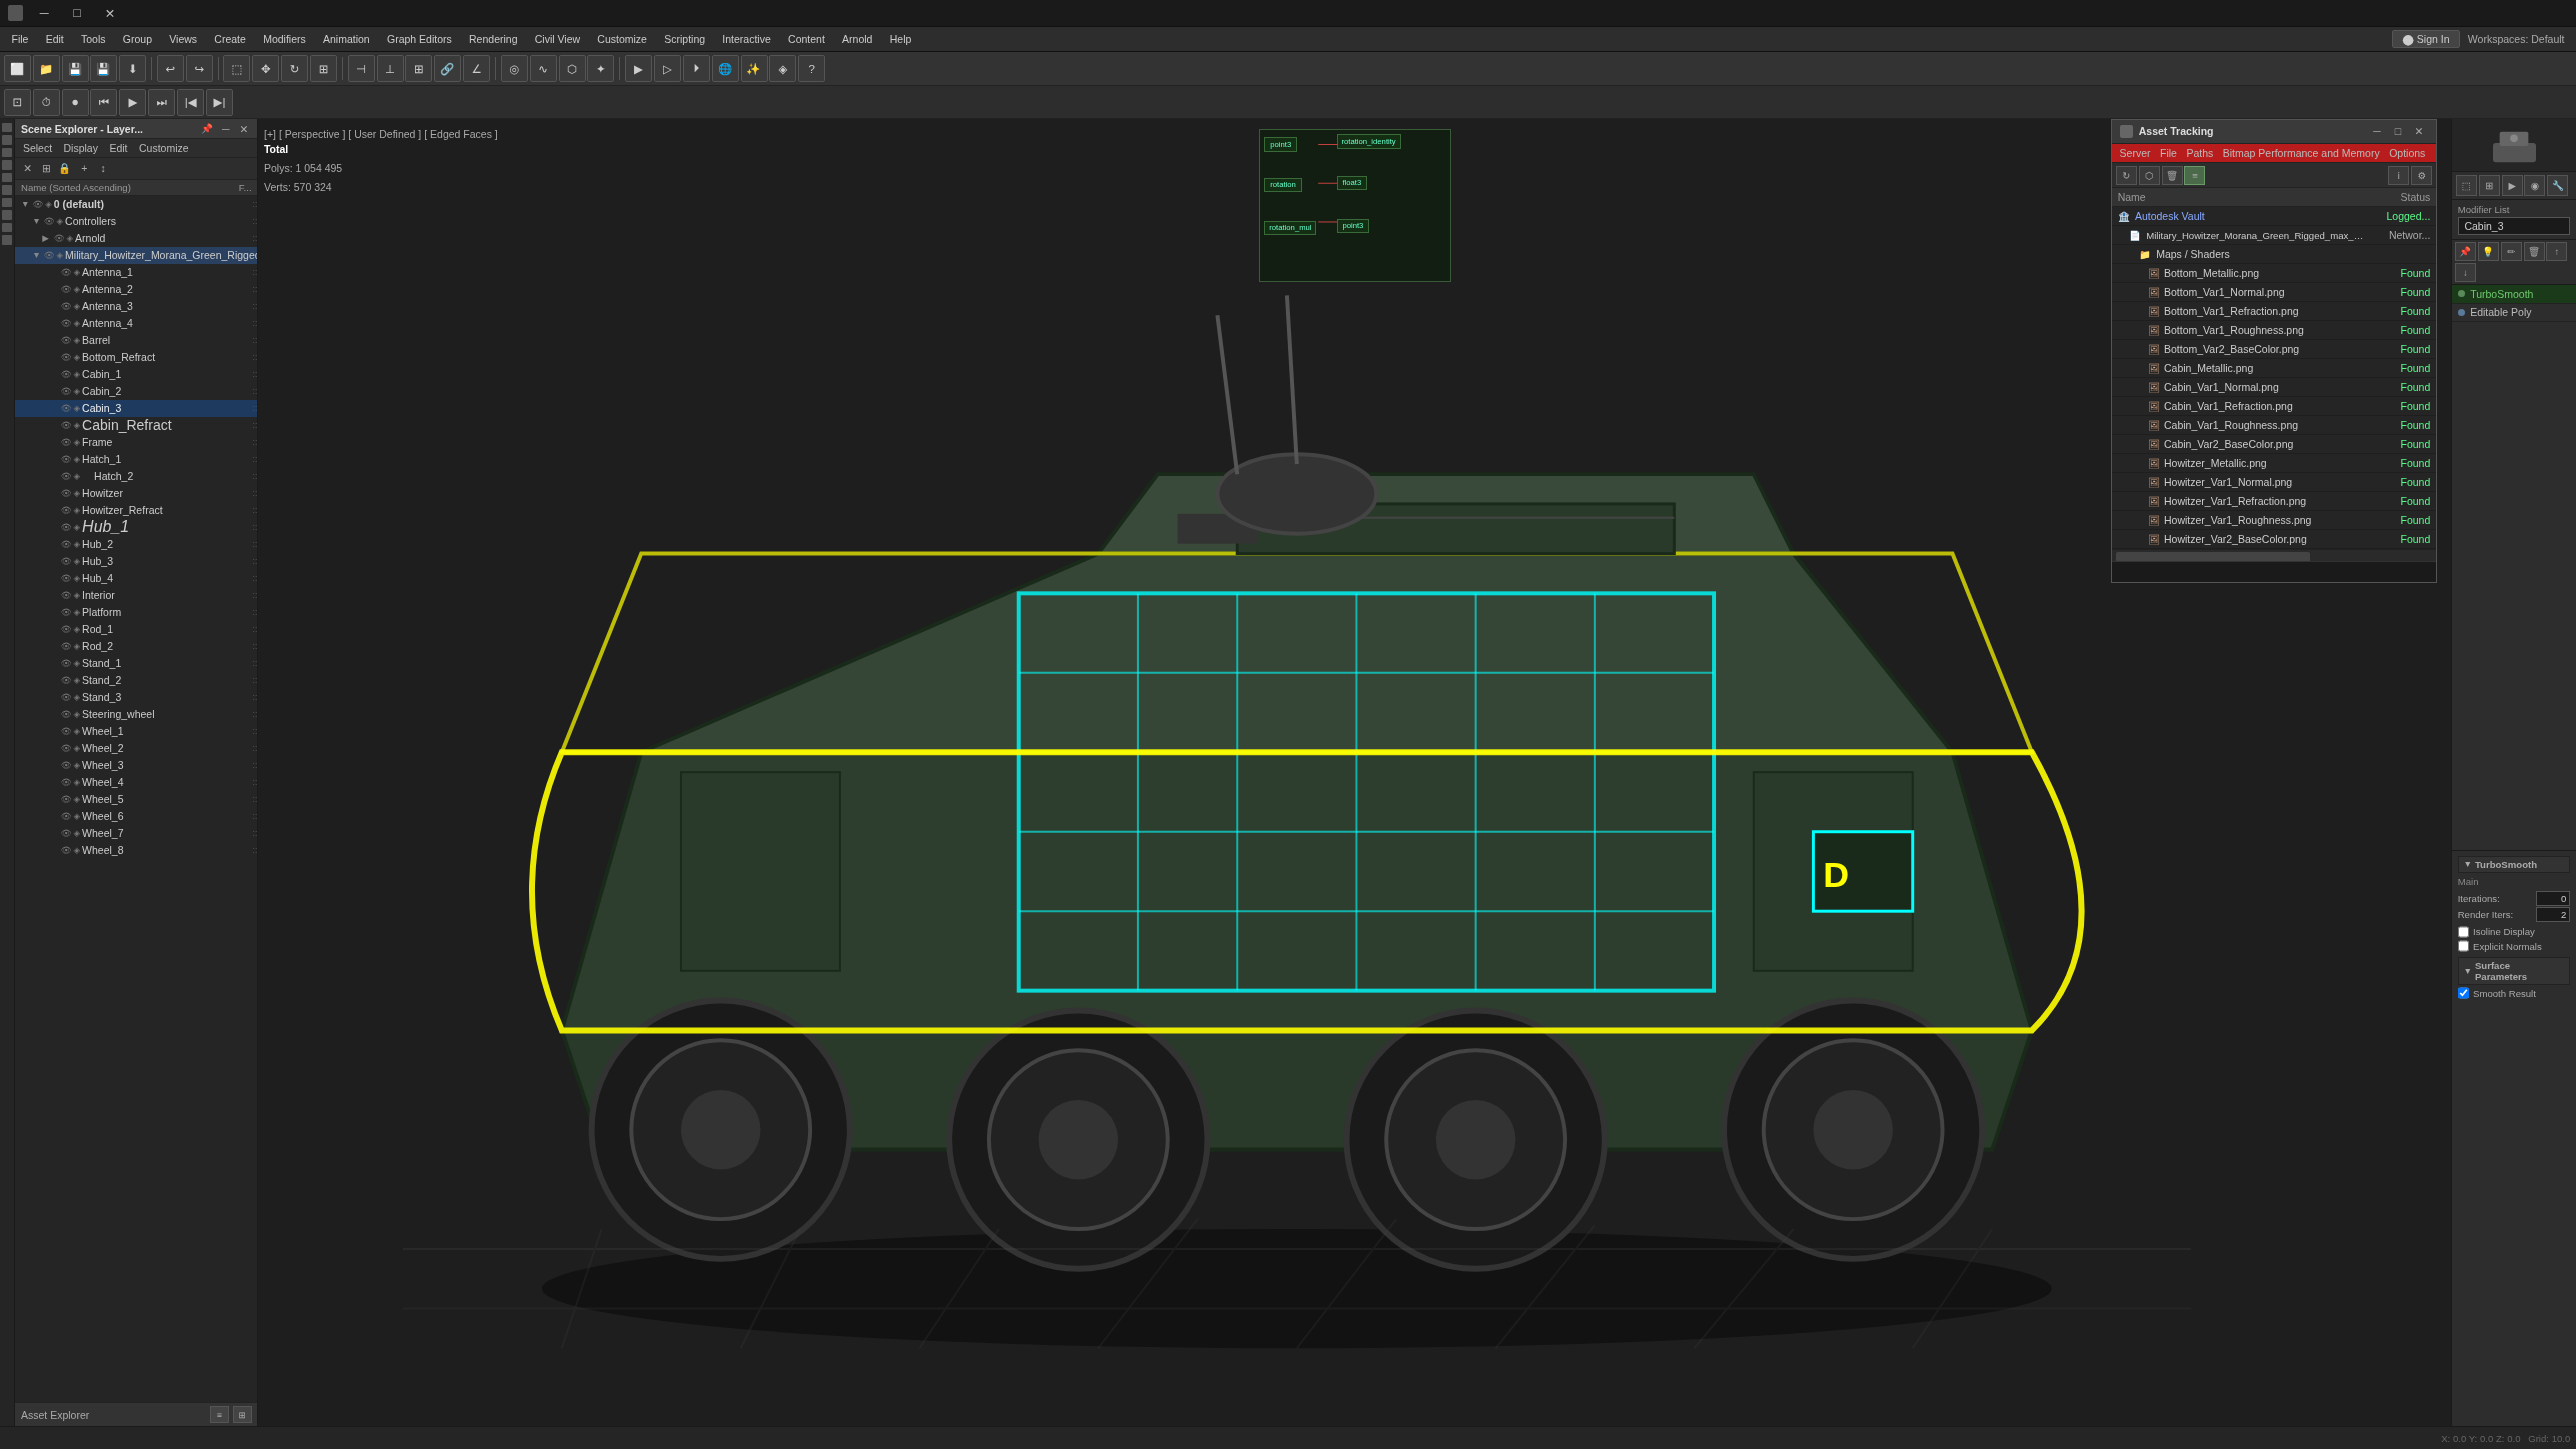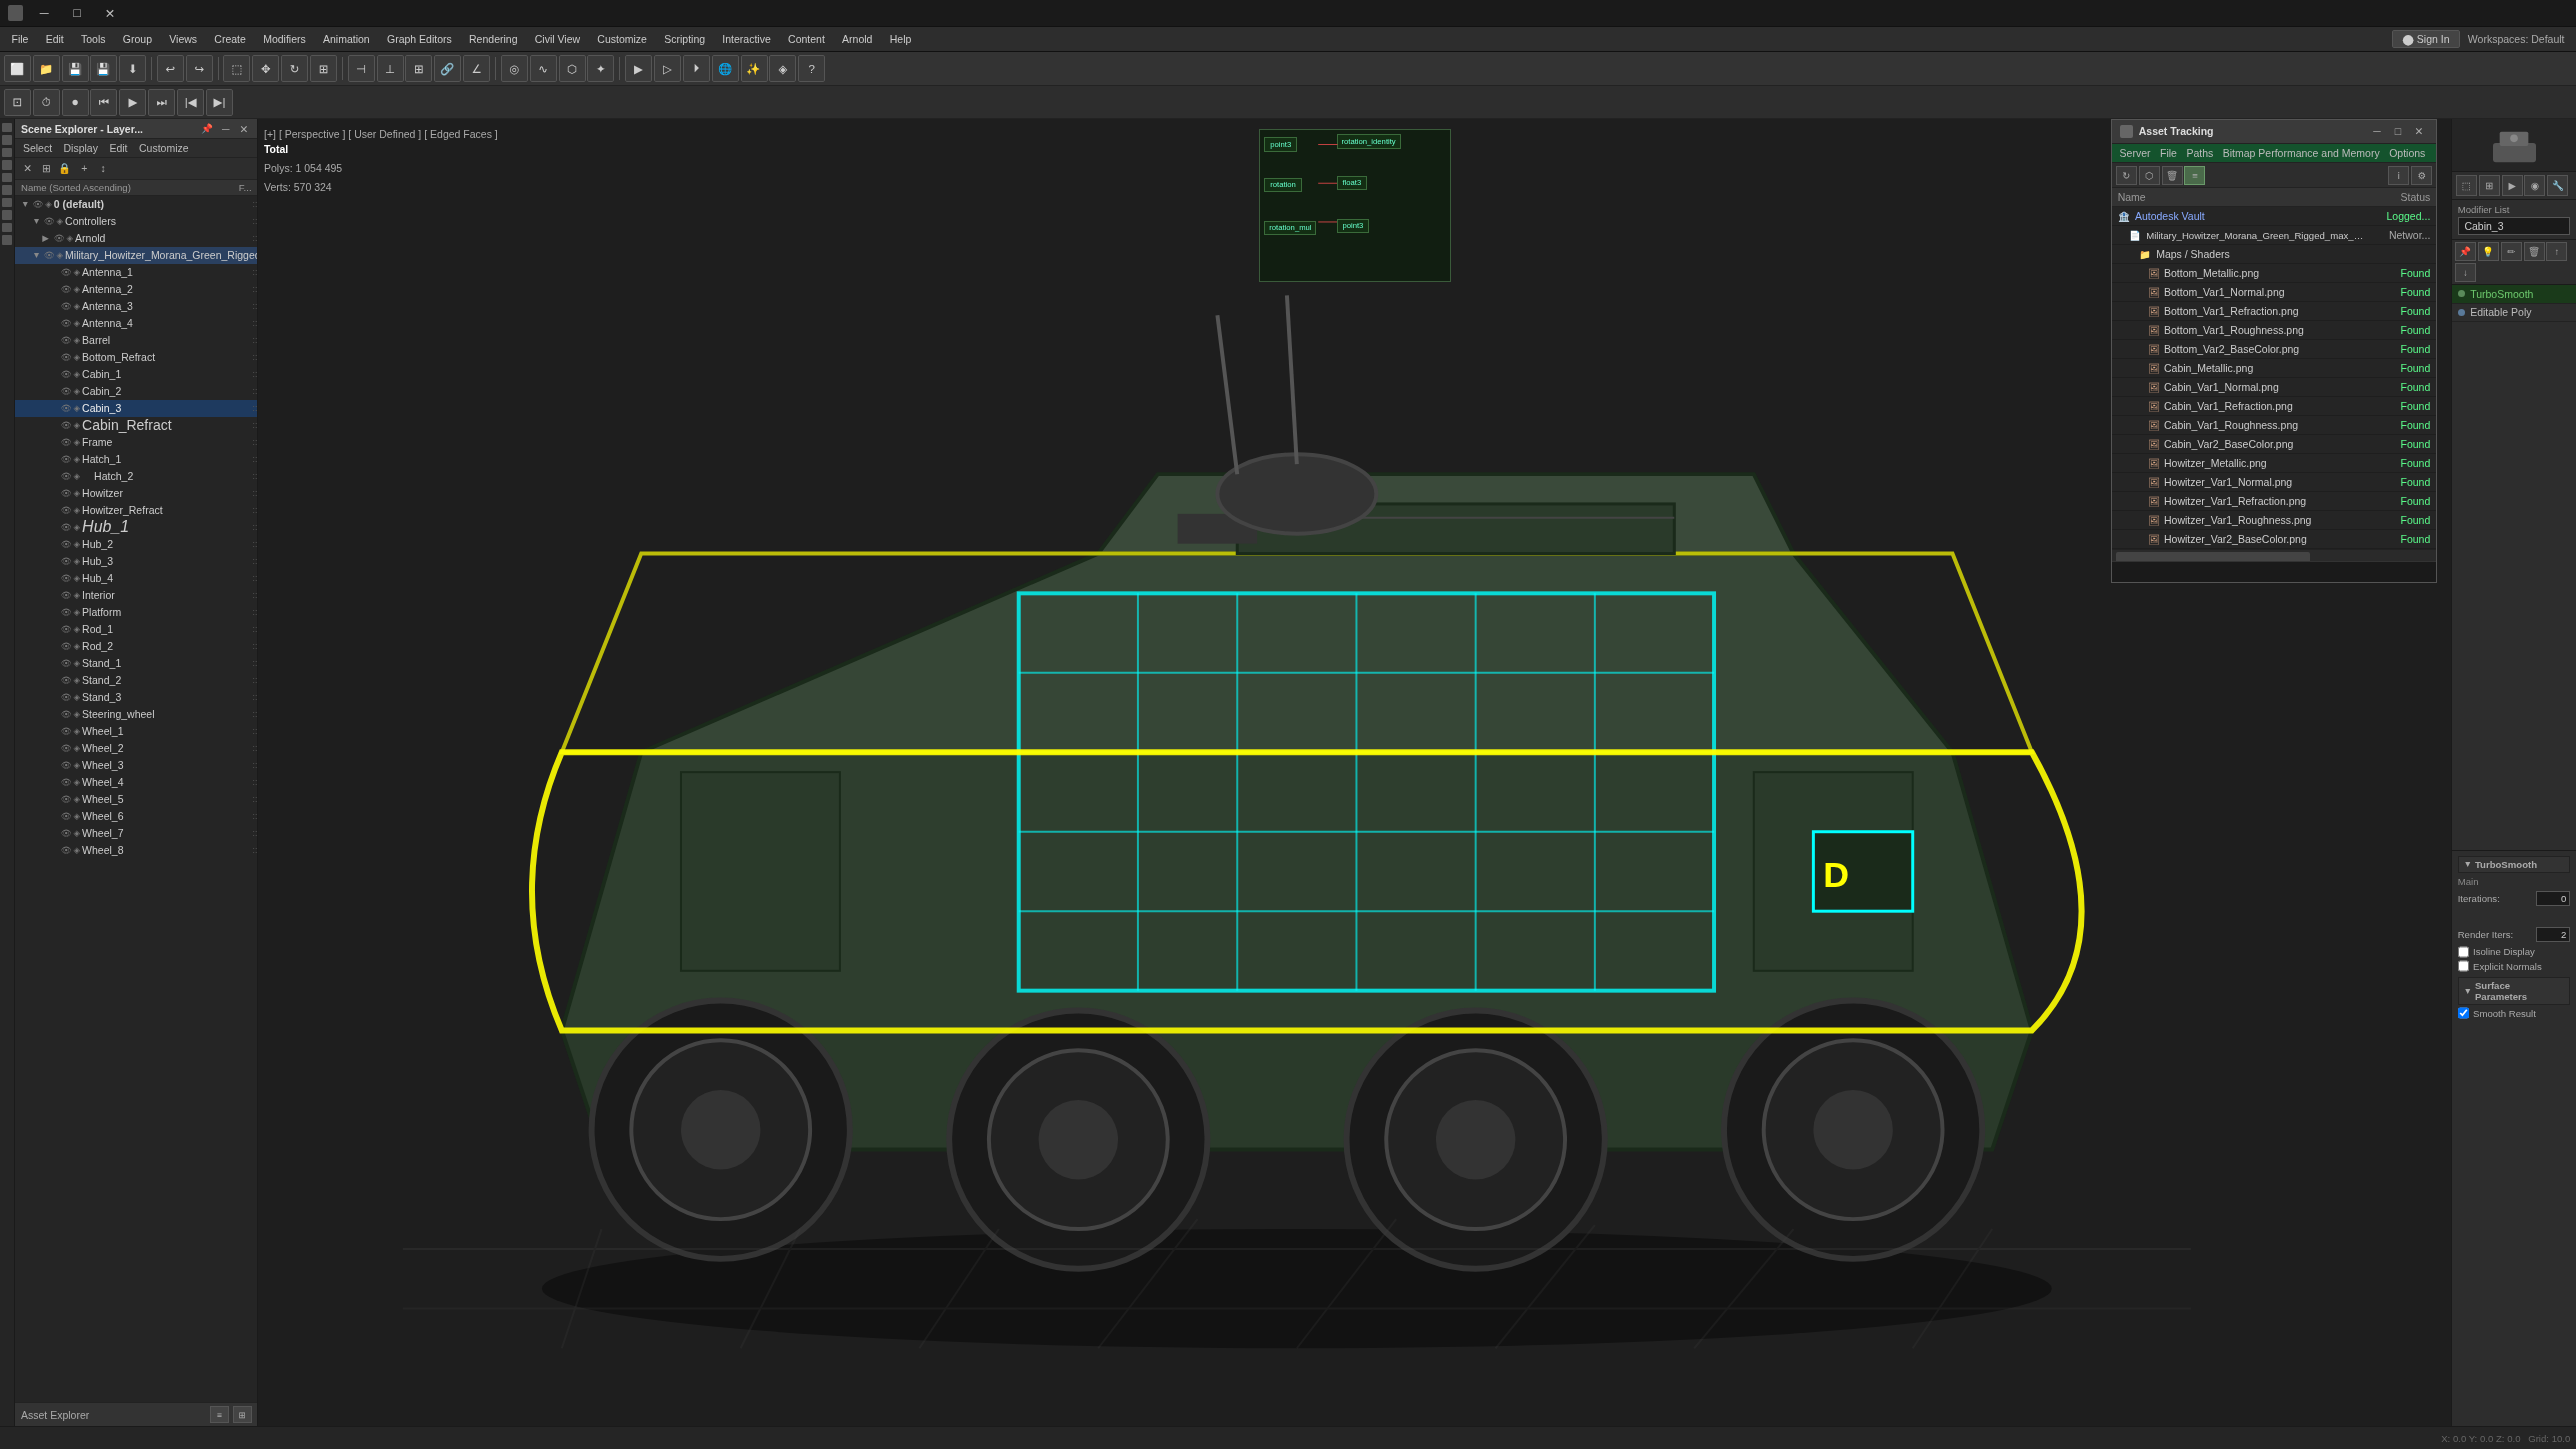--- a/index.html
+++ b/index.html
@@ -1066,21 +1066,21 @@
     </div>
 
     <div style="padding:4.8px 5.7px;border-top:1px solid #1a1a1a;flex:1;overflow-y:auto;">
 
       <div style="background:#333;padding:1.9px 4.8px;font-size:9.6px;color:#aaa;font-weight:bold;border:1px solid #222;cursor:pointer;display:flex;align-items:center;gap:2.9px;margin-bottom:3.8px;">
         <span style="font-size:8.6px;">▼</span>
         <span>TurboSmooth</span>
       </div>
       <div style="font-size:9.6px;color:#888;margin-bottom:3.8px;">Main</div>
 
-      <div style="display:flex;align-items:center;justify-content:space-between;margin-bottom:21px;">
+      <div style="display:flex;align-items:center;justify-content:space-between;margin-bottom:1px;">
         <span style="font-size:9.6px;color:#aaa;">Iterations:</span>
         <input class="param-input" style="width: 34px; background: rgb(26, 26, 26); border: 1px solid rgb(85, 85, 85); color: rgb(204, 204, 204); font-size: 9.6px; padding: 1px 2.9px; text-align: right;" type="text" value="0">
       </div>
 
       <div style="display:flex;align-items:center;justify-content:space-between;margin-bottom:3.8px;">
         <span style="font-size:9.6px;color:#aaa;">Render Iters:</span>
         <input class="param-input" style="width: 34px; background: rgb(26, 26, 26); border: 1px solid rgb(85, 85, 85); color: rgb(204, 204, 204); font-size: 9.6px; padding: 1px 2.9px; text-align: right;" type="text" value="2">
       </div>
 
       <div style="display:flex;align-items:center;gap:3.8px;margin-bottom:2.9px;">
@@ -1114,21 +1114,21 @@
         <div style="width:13.4px;height:13.4px;background:#666;border-radius:1.9px;"></div>
         <span style="font-size:10.5px;color:#ddd;font-weight:bold;">Asset Tracking</span>
       </div>
       <div style="display:flex;gap:1.9px;">
         <button class="at-ctrl-btn" style="width:19px;height:15.3px;background:transparent;border:none;color:#aaa;cursor:pointer;font-size:10.5px;">─</button>
         <button class="at-ctrl-btn" style="width:19px;height:15.3px;background:transparent;border:none;color:#aaa;cursor:pointer;font-size:10.5px;">□</button>
         <button class="at-ctrl-btn" style="width:19px;height:15.3px;background:transparent;border:none;color:#aaa;cursor:pointer;font-size:10.5px;">✕</button>
       </div>
     </div>
 
-    <div id="at-menu" style="display:flex;gap:5.7px;padding:1.9px 5.7px;border-bottom:1px solid #222;background:#14532d;">
+    <div id="at-menu" style="display:flex;gap:5.7px;padding:1.9px 5.7px;border-bottom:1px solid #222;background:#b91c1c;">
       <span class="at-menu-item">Server</span>
       <span class="at-menu-item">File</span>
       <span class="at-menu-item">Paths</span>
       <span class="at-menu-item">Bitmap Performance and Memory</span>
       <span class="at-menu-item">Options</span>
     </div>
 
     <div id="at-toolbar" style="display:flex;align-items:center;padding:2.9px 3.8px;gap:1.9px;border-bottom:1px solid #222;background:#2d2d2d;">
       <button class="at-tool-btn" style="width:21px;height:19px;background:#3a3a3a;border:1px solid #555;color:#aaa;cursor:pointer;font-size:9.6px;">↻</button>
       <button class="at-tool-btn" style="width:21px;height:19px;background:#3a3a3a;border:1px solid #555;color:#aaa;cursor:pointer;font-size:9.6px;">⬡</button>

